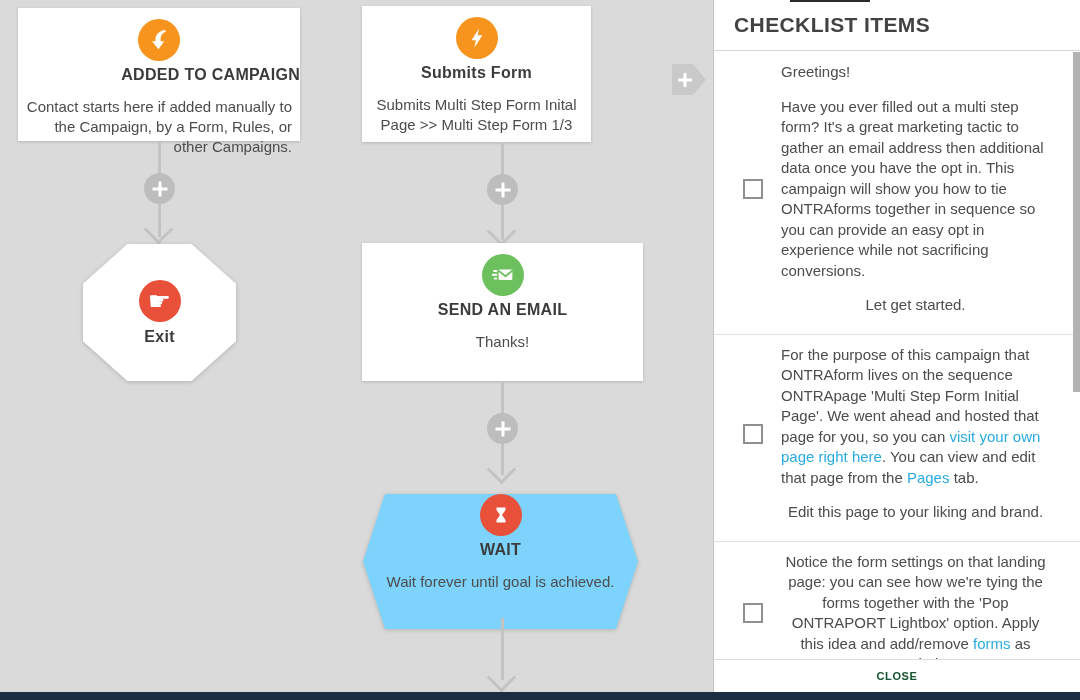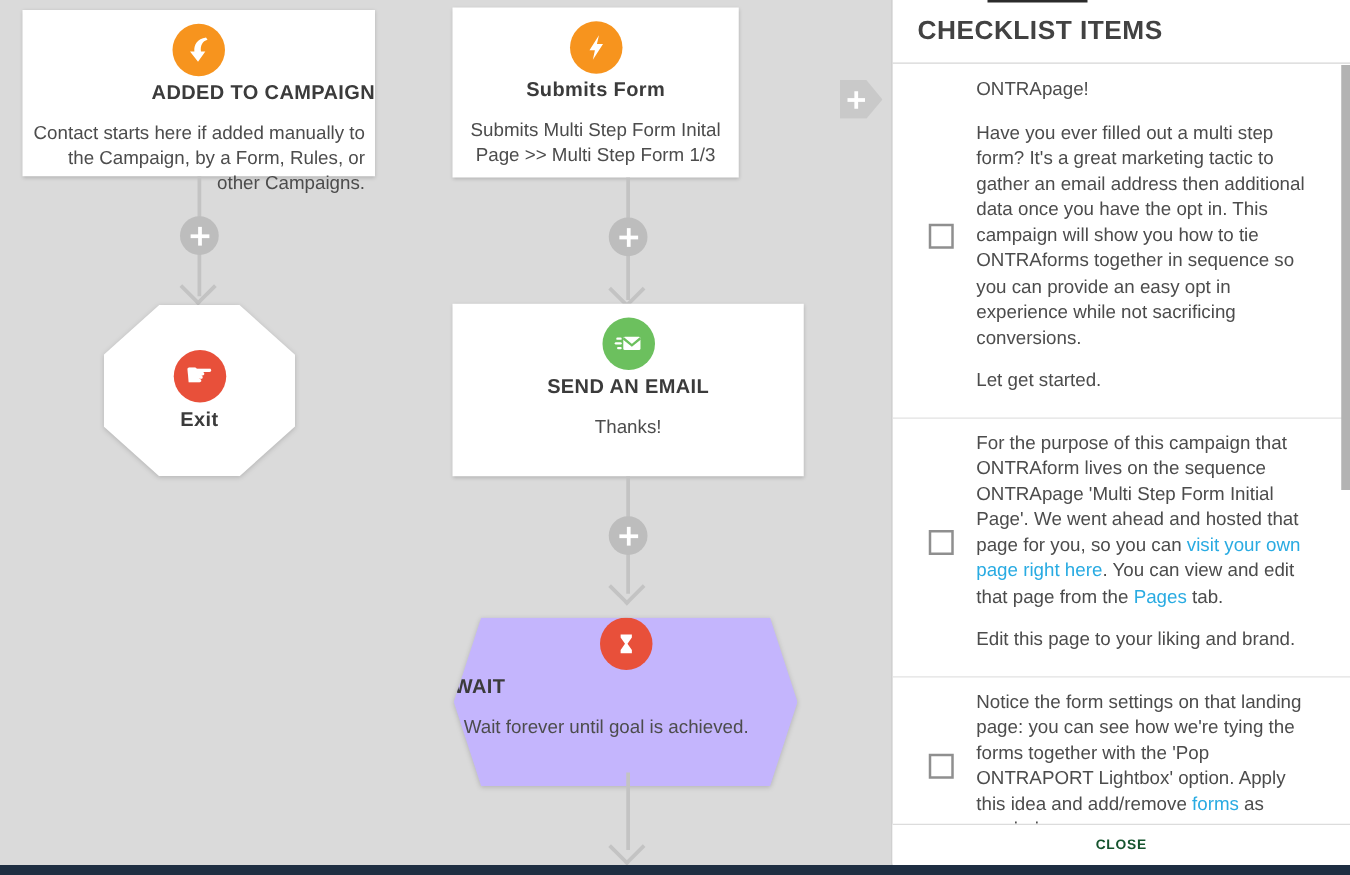--- a/index.html
+++ b/index.html
@@ -8,21 +8,21 @@
 
   
   .canvas{position:absolute;left:0;top:0;width:713px;height:692px;background:#dadada;overflow:hidden;}
   .node-box{position:absolute;background:#fff;box-shadow:0 1px 3px rgba(0,0,0,.18);text-align:center;}
   .node-icon{width:42px;height:42px;border-radius:50%;margin:11px auto 5px;display:flex;align-items:center;justify-content:center;}
   .node-icon svg{display:block;}
   .node-title{font-size:16px;font-weight:bold;color:#3b3b3b;letter-spacing:.3px;}
   .node-desc{font-size:15px;color:#4c4c4c;line-height:20px;padding:0 8px;margin-top:13px;}
   .shape-wrap{position:absolute;filter:drop-shadow(0 1px 2px rgba(0,0,0,.18));}
   .octagon{width:100%;height:100%;background:#fff;clip-path:polygon(29% 0,71% 0,100% 29%,100% 71%,71% 100%,29% 100%,0 71%,0 29%);display:flex;flex-direction:column;align-items:center;justify-content:center;text-align:center;}
-  .hexagon{width:100%;height:100%;background:#c4b5fd;clip-path:polygon(8% 0,92% 0,100% 50%,92% 100%,8% 100%,0 50%);}
+  .hexagon{width:100%;height:100%;background:#7dd3fc;clip-path:polygon(8% 0,92% 0,100% 50%,92% 100%,8% 100%,0 50%);text-align:center;}
   .vline{position:absolute;width:3px;background:#c3c3c3;}
   .arrow-head{position:absolute;width:18px;height:18px;border-right:3px solid #c3c3c3;border-bottom:3px solid #c3c3c3;transform:rotate(45deg);}
   .plus-circle{position:absolute;width:31px;height:31px;border-radius:50%;background:#bdbdbd;}
   .plus-circle::before,.plus-circle::after{content:"";position:absolute;background:#fff;left:50%;top:50%;}
   .plus-circle::before{width:15px;height:3px;transform:translate(-50%,-50%);}
   .plus-circle::after{width:3px;height:15px;transform:translate(-50%,-50%);}
   .plus-tab{position:absolute;left:672px;top:64px;width:34px;height:31px;background:#c9c9c9;clip-path:polygon(0 0,62% 0,100% 50%,62% 100%,0 100%);}
   .plus-tab::before,.plus-tab::after{content:"";position:absolute;background:#fff;left:38%;top:50%;}
   .plus-tab::before{width:14px;height:3px;transform:translate(-50%,-50%);}
   .plus-tab::after{width:3px;height:14px;transform:translate(-50%,-50%);}
@@ -30,21 +30,21 @@
 
   
   .panel{position:absolute;left:713px;top:0;width:367px;height:692px;background:#fff;border-left:1px solid #c4c4c4;box-sizing:border-box;}
   .panel-header{height:51px;border-bottom:1px solid #d6d6d6;display:flex;align-items:center;padding-left:20px;box-sizing:border-box;}
   .panel-title{font-size:21px;font-weight:600;color:#424242;letter-spacing:.4px;}
   .checklist{position:absolute;left:0;top:52px;width:100%;height:607px;overflow:hidden;}
   .checklist-item{display:flex;align-items:center;border-bottom:1px solid #e2e2e2;padding:10px 30px 18px 29px;}
   .checkbox{flex:none;width:16px;height:16px;border:2px solid #8f8f8f;background:#fff;margin-right:18px;}
   .item-body{width:288px;font-size:15px;line-height:20.5px;color:#4c4c4c;}
   .item-body p{margin:0 0 14px;}
-  .item-body p:last-child{margin-bottom:0;}
+  .item-body p:last-child{margin-bottom:0;text-align:center;}
   .link{color:#29abe2;cursor:pointer;}
   .scroll-thumb{position:absolute;right:0;top:52px;width:7px;height:340px;background:#b3b3b3;}
   .close-bar{position:absolute;left:0;top:659px;width:100%;height:32px;background:#fff;border-top:1px solid #dcdcdc;display:flex;align-items:center;justify-content:center;box-sizing:border-box;}
   .close-label{font-size:11px;font-weight:bold;color:#14532d;letter-spacing:.6px;}
 
   .bottom-bar{position:absolute;left:0;top:692px;width:1080px;height:8px;background:#1e2e42;}
   .top-sliver{position:absolute;left:790px;top:0;width:80px;height:2px;background:#2b2b2b;}
 </style>
 </head>
 <body>
@@ -129,21 +129,21 @@
   </div>
 
   <div class="panel">
     <div class="panel-header">
       <span class="panel-title">CHECKLIST ITEMS</span>
     </div>
     <div class="checklist">
         <div class="checklist-item">
           <span class="checkbox"></span>
           <div class="item-body">
-            <p><span>ONTRApage!</span></p>
+            <p><span>Greetings!</span></p>
             <p><span>Have you ever filled out a multi step form? It's a great marketing tactic to gather an email address then additional data once you have the opt in. This campaign will show you how to tie ONTRAforms together in sequence so you can provide an easy opt in experience while not sacrificing conversions.</span></p>
             <p><span>Let get started.</span></p>
           </div>
         </div>
         <div class="checklist-item">
           <span class="checkbox"></span>
           <div class="item-body">
             <p><span>For the purpose of this campaign that ONTRAform lives on the sequence ONTRApage 'Multi Step Form Initial Page'. We went ahead and hosted that page for you, so you can </span><span class="link">visit your own page right here</span><span>. You can view and edit that page from the </span><span class="link">Pages</span><span> tab.</span></p>
             <p><span>Edit this page to your liking and brand.</span></p>
           </div>

